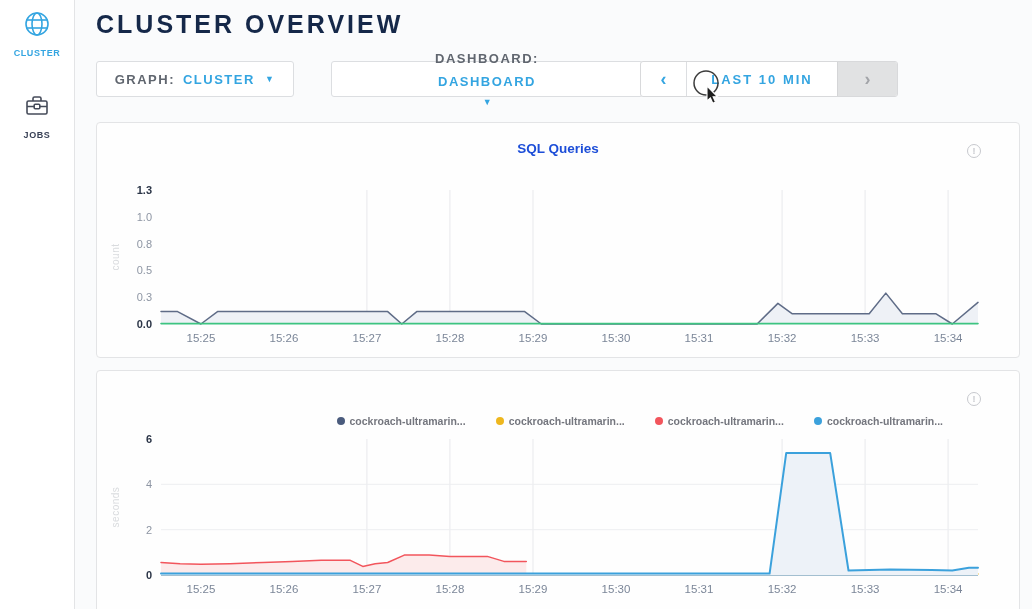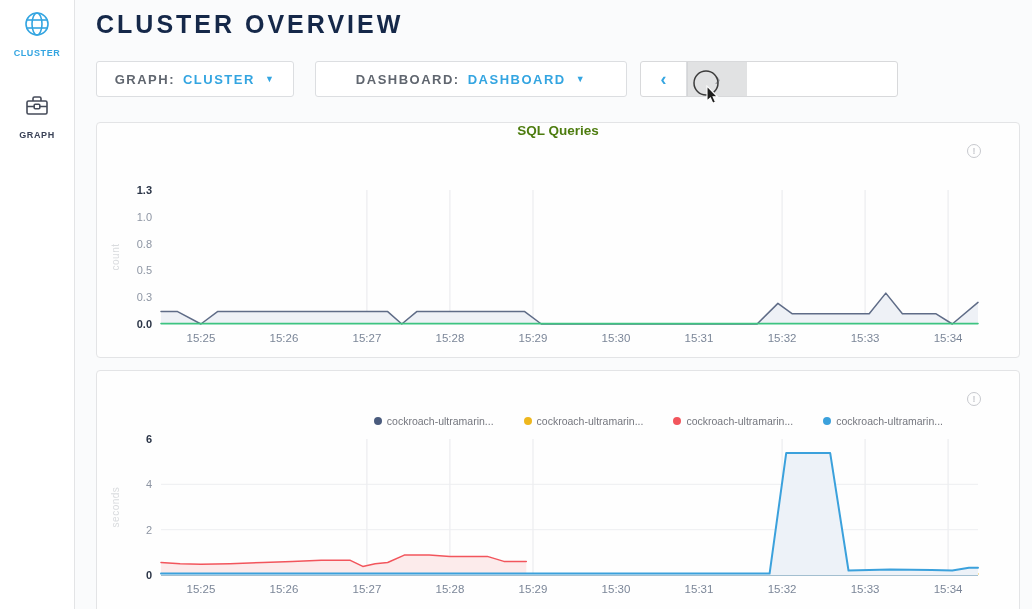--- a/index.html
+++ b/index.html
@@ -23,46 +23,46 @@
 
   
   .dropdown { position:absolute; top:61px; height:36px; background:#fff;
     border:1px solid #dcdee1; border-radius:3px; display:flex; align-items:center;
     justify-content:center; gap:8px; cursor:pointer; font-size:13px;
     font-weight:700; letter-spacing:1.5px; }
   .dd-label { color:#60666f; }
   .dd-value { color:#34a5e1; }
   .dd-caret { color:#34a5e1; font-size:9px; margin-left:2px; }
   #dd-graph { left:21px; width:198px; }
-  #dd-dashboard { left:240px; width:312px; }
+  #dd-dashboard { left:256px; width:312px;flex-direction:column; }
 
   .timesel { position:absolute; left:565px; top:61px; width:258px; height:36px;
     background:#fff; border:1px solid #d8d9db; border-radius:3px; display:flex;
     overflow:hidden; }
   .ts-btn { display:flex; align-items:center; justify-content:center;
     cursor:pointer; font-weight:700; }
   .ts-prev { width:46px; border-right:1px solid #dcdee1; color:#34a5e1;
     font-size:18px; }
   .ts-range { flex:1; color:#34a5e1; font-size:13px; letter-spacing:2px;
     font-weight:700; }
   .ts-next { width:60px; background:#e1e2e3; border-left:1px solid #d4d5d7;
     color:#a2a4a8; font-size:18px; }
 
   
   .card { position:absolute; left:21px; width:924px; background:#fefefe;
     border:1px solid #e3e4e6; border-radius:4px; }
   #card-0 { top:122px; height:236px; }
   #card-1 { top:370px; height:252px; }
-  .card-title { text-align:center; font-size:13.5px;
-    font-weight:700; color:#4d7c0f; }
+  .card-title { text-align:center; margin-top:18px; font-size:13.5px;
+    font-weight:700; color:#1d4ed8; }
   .info-icon { position:absolute; top:21px; right:38px; width:14px; height:14px;
     border:1px solid #c7c9ce; border-radius:50%; color:#c7c9ce; font-size:9px;
     font-weight:700; display:flex; align-items:center; justify-content:center;
     cursor:pointer; }
-  .legend { position:absolute; top:44px; right:76px; display:flex; gap:30px; }
+  .legend { position:absolute; top:44px; right:76px; display:flex; gap:30px;font-weight:bold; }
   .lgi { display:flex; align-items:center; gap:5px; cursor:pointer; }
   .lgi i { width:8px; height:8px; border-radius:50%; display:inline-block; }
   .lgi em { font-style:normal; font-size:10.5px; color:#74767e; }
 
   .plot { position:absolute; left:0; top:0; }
   svg text { font-family:"Liberation Sans", sans-serif; }
   .ytick { fill:#8d95a3; font-size:11px; text-anchor:end; }
   .ytick.dark { fill:#2b3547; font-weight:700; }
   .xtick { fill:#7b8698; font-size:11.5px; text-anchor:middle; }
   .axlbl { fill:#d9dbde; font-size:10px; letter-spacing:0.5px; text-anchor:middle; }
@@ -88,21 +88,21 @@
   </a>
   <a class="nav-item">
     <span>
       <svg width="28" height="28" viewBox="0 0 28 28" fill="none" stroke="#454b59" stroke-width="1.6">
         <rect x="4" y="9" width="20" height="13" rx="1.5"></rect>
         <path d="M10,9 V6.5 C10,5.7 10.7,5 11.5,5 H16.5 C17.3,5 18,5.7 18,6.5 V9"></path>
         <path d="M4,14.5 H11 M17,14.5 H24"></path>
         <rect x="11.2" y="12.2" width="5.6" height="4.6" rx="1"></rect>
       </svg>
     </span>
-    <span class="lbl">GRAPH</span>
+    <span class="lbl">JOBS</span>
   </a>
 </aside>
 
 <div class="main">
   <h1 class="page-title">CLUSTER OVERVIEW</h1>
 
   <div class="dropdown" id="dd-graph">
     <span class="dd-label">GRAPH:</span>
     <span class="dd-value">CLUSTER</span>
     <span class="dd-caret">▼</span>
@@ -110,20 +110,21 @@
   <div class="dropdown" id="dd-dashboard">
     <span class="dd-label">DASHBOARD:</span>
     <span class="dd-value">DASHBOARD</span>
     <span class="dd-caret">▼</span>
   </div>
 
   <div class="timesel">
     <div class="ts-btn ts-prev">
       <span>‹</span>
     </div>
+    <div class="ts-btn ts-range">LAST 10 MIN</div>
     <div class="ts-btn ts-next">
       <span>›</span>
     </div>
   </div>
 
   <div class="card" id="card-0">
     <div class="card-title">SQL Queries</div>
     <div class="info-icon">!</div>
     <svg class="plot" id="plot-0" width="924" height="236">
         <line class="vg" x1="269.9" y1="67" x2="269.9" y2="201"></line>

